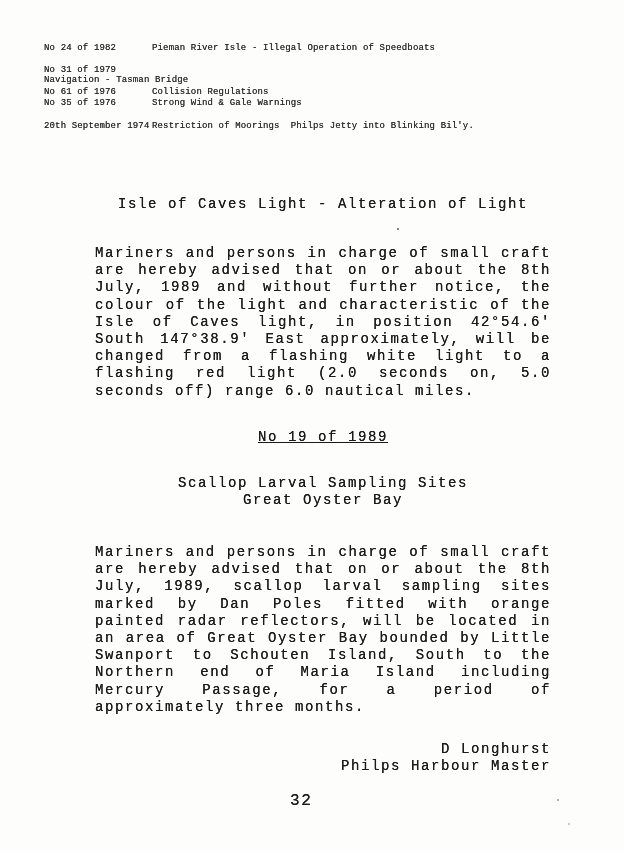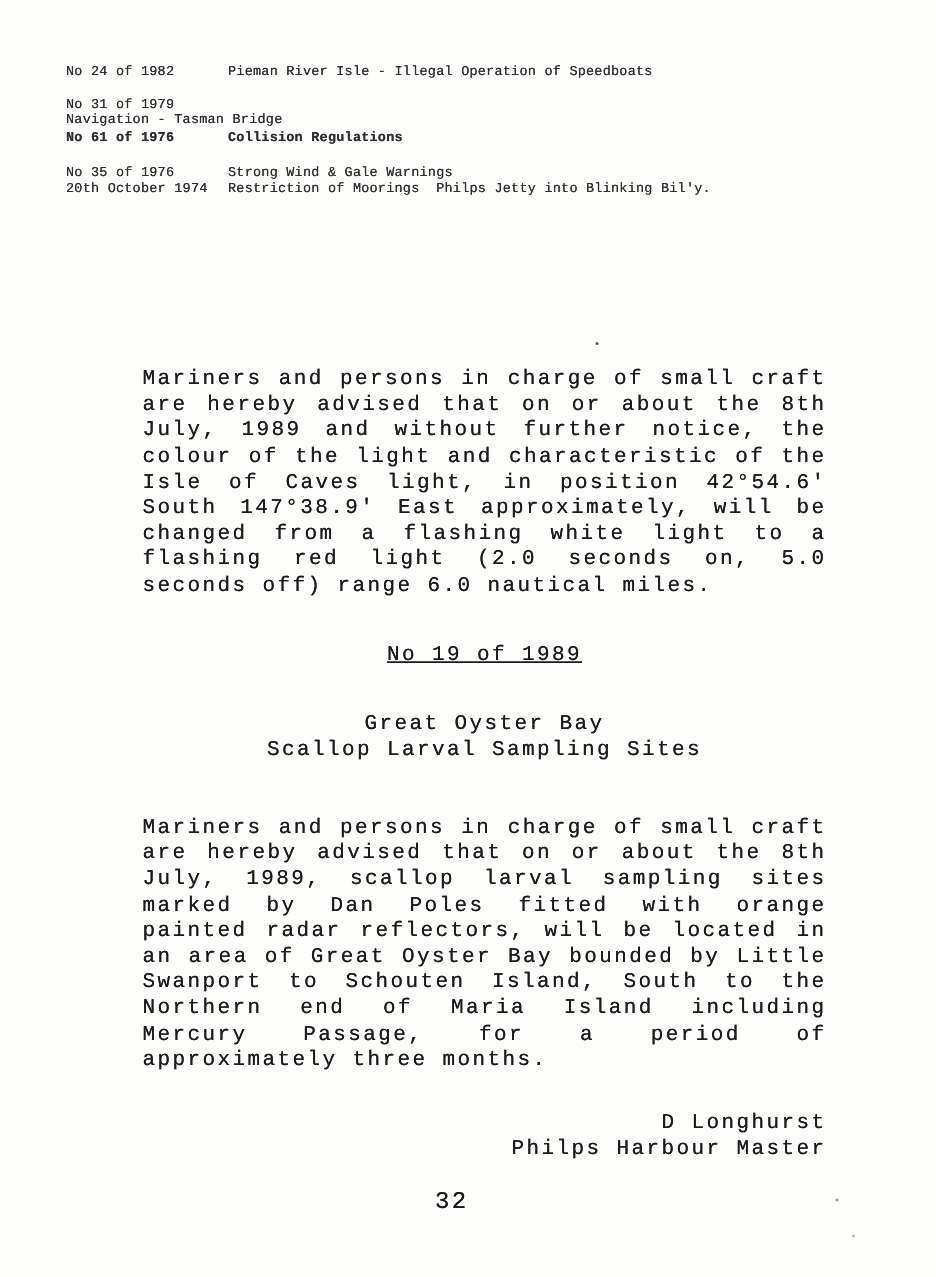--- a/index.html
+++ b/index.html
@@ -29,22 +29,22 @@
   }
   .ref-col {
     flex: none;
     width: 108px;
   }
   .ref-desc {
     white-space: pre;
   }
   .r1 { top: 43px; }
   .r2 { top: 65px; flex-direction: column; }
-  .r3 { top: 87px; font-weight: bold; }
-  .r4 { top: 98px; margin-top: 12px; }
+  .r3 { top: 87px; }
+  .r4 { top: 98px; }
   .r5 { top: 121px; }
 
   
   .tw {
     position: absolute;
     left: 95px;
     width: 456px;
     font-size: 14px;
     letter-spacing: 1.6px;
     line-height: 17.2px;
@@ -97,30 +97,31 @@
   </div>
   <div class="ref-row r3">
     <span class="ref-col">No 61 of 1976</span>
     <span class="ref-desc">Collision Regulations</span>
   </div>
   <div class="ref-row r4">
     <span class="ref-col">No 35 of 1976</span>
     <span class="ref-desc">Strong Wind &amp; Gale Warnings</span>
   </div>
   <div class="ref-row r5">
-    <span class="ref-col">20th October 1974</span>
+    <span class="ref-col">20th September 1974</span>
     <span class="ref-desc">Restriction of Moorings  Philps Jetty into Blinking Bil'y.</span>
   </div>
 
+  <div class="tw centered n18-title">Isle of Caves Light - Alteration of Light</div>
   <div class="tw justified n18-body">Mariners and persons in charge of small craft are hereby advised that on or about the 8th July, 1989 and without further notice, the colour of the light and characteristic of the Isle of Caves light, in position 42°54.6' South 147°38.9' East approximately, will be changed from a flashing white light to a flashing red light (2.0 seconds on, 5.0 seconds off) range 6.0 nautical miles.</div>
 
   <div class="tw centered n19-number">No 19 of 1989</div>
   <div class="tw centered n19-title">
+    <div>Scallop Larval Sampling Sites</div>
     <div>Great Oyster Bay</div>
-    <div>Scallop Larval Sampling Sites</div>
   </div>
   <div class="tw justified n19-body">Mariners and persons in charge of small craft are hereby advised that on or about the 8th July, 1989, scallop larval sampling sites marked by Dan Poles fitted with orange painted radar reflectors, will be located in an area of Great Oyster Bay bounded by Little Swanport to Schouten Island, South to the Northern end of Maria Island including Mercury Passage, for a period of approximately three months.</div>
 
   <div class="tw right-aligned signature">
     <div>D Longhurst</div>
     <div>Philps Harbour Master</div>
   </div>
 
   <div class="page-number">32</div>
 

